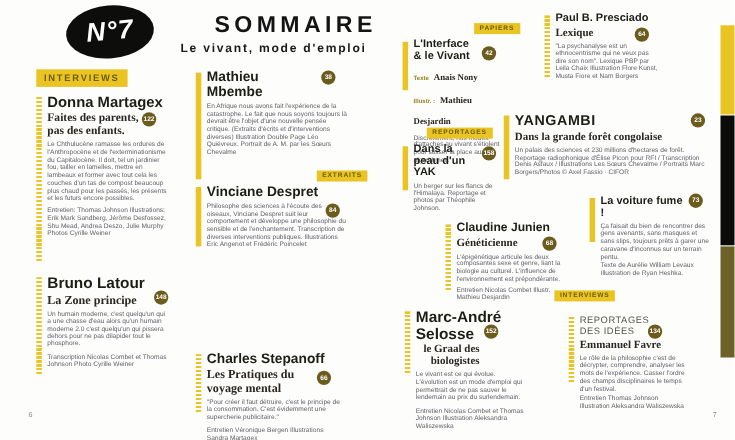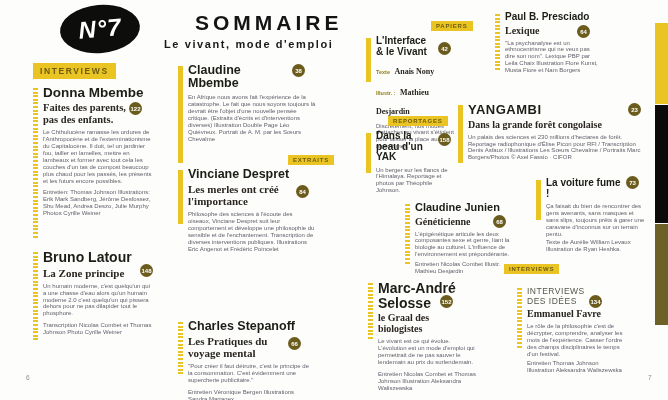--- a/index.html
+++ b/index.html
@@ -57,21 +57,21 @@
     <span>N°7</span>
   </div>
   <div class="som-title">SOMMAIRE</div>
   <div class="som-sub">Le vivant, mode d'emploi</div>
 
   <div class="abs tag big" style="left:33px; top:63px;">INTERVIEWS</div>
 
   <section class="sec" style="left:33px; top:86px; width:132px;">
     <div class="bar striped" style="height:150px;"></div>
     <div class="content">
-      <div class="t-title" style="font-size:13.5px;">Donna Mbembe</div>
+      <div class="t-title" style="font-size:13.5px;">Donna Martagex</div>
       <div class="t-sub" style="font-size:10.5px; width:86px;">Faites des parents, pas des enfants.</div>
       <span class="badge" style="left:86px; top:16px;">122</span>
       <div class="body-txt" style="width:112px;">Le Chthulucène ramasse les ordures de l'Anthropocène et de l'exterminationisme du Capitalocène. Il doit, tel un jardinier fou, tailler en lamelles, mettre en lambeaux et former avec tout cela les couches d'un tas de compost beaucoup plus chaud pour les passés, les présents et les futurs encore possibles.</div>
       <div class="body-txt credits" style="width:112px;">Entretien: Thomas Johnson Illustrations: Erik Mark Sandberg, Jérôme Desfossez, Shu Mead, Andrea Deszo, Julie Murphy Photos Cyrille Weiner</div>
     </div>
   </section>
 
   <section class="sec" style="left:33px; top:250px; width:132px;">
     <div class="bar striped" style="height:88px;"></div>
     <div class="content">
@@ -79,32 +79,31 @@
       <div class="t-sub" style="font-size:11px; width:90px;">La Zone principe</div>
       <span class="badge" style="left:97px; top:14px;">148</span>
       <div class="body-txt" style="width:112px;">Un humain moderne, c'est quelqu'un qui a une chasse d'eau alors qu'un humain moderne 2.0 c'est quelqu'un qui pissera dehors pour ne pas dilapider tout le phosphore.</div>
       <div class="body-txt credits" style="width:112px;">Transcription Nicolas Combet et Thomas Johnson Photo Cyrille Weiner</div>
     </div>
   </section>
 
   <section class="sec" style="left:178px; top:64px; width:145px;">
     <div class="bar solid" style="height:97px;"></div>
     <div class="content">
-      <div class="t-title" style="font-size:12.5px; width:100px;">Claudine Mbembe</div>
+      <div class="t-title" style="font-size:12.5px; width:100px;">Mathieu Mbembe</div>
       <span class="badge" style="left:104px; top:0;">38</span>
       <div class="body-txt" style="width:128px;">En Afrique nous avons fait l'expérience de la catastrophe. Le fait que nous soyons toujours là devrait être l'objet d'une nouvelle pensée critique. (Extraits d'écrits et d'interventions diverses) Illustration Double Page Léo Quiévreux. Portrait de A. M. par les Sœurs Chevalme</div>
       <span class="abs tag small" style="left:100px; top:91px;">EXTRAITS</span>
     </div>
   </section>
 
   <section class="sec" style="left:178px; top:168px; width:145px;">
     <div class="bar solid" style="height:54px;"></div>
     <div class="content">
       <div class="t-title" style="font-size:12.5px;">Vinciane Despret</div>
-      <div class="t-sub" style="font-size:11px; width:100px;">Les merles ont créé l'importance</div>
       <span class="badge" style="left:108px; top:17px;">84</span>
       <div class="body-txt" style="width:128px;">Philosophe des sciences à l'écoute des oiseaux, Vinciane Despret suit leur comportement et développe une philosophie du sensible et de l'enchantement. Transcription de diverses interventions publiques. Illustrations Eric Angenot et Frédéric Poincelet</div>
     </div>
   </section>
 
   <section class="sec" style="left:178px; top:286px; width:145px;margin-top:34px;">
     <div class="bar striped" style="height:54px;"></div>
     <div class="content">
       <div class="t-title" style="font-size:12.5px;">Charles Stepanoff</div>
       <div class="t-sub" style="font-size:11px; width:92px;">Les Pratiques du voyage mental</div>
@@ -152,21 +151,21 @@
       <span class="badge" style="left:78px; top:13px;">68</span>
       <div class="body-txt" style="width:102px;">L'épigénétique articule les deux composantes sexe et genre, liant la biologie au culturel. L'influence de l'environnement est prépondérante.</div>
       <div class="body-txt credits" style="width:102px; margin-top:3px;">Entretien Nicolas Combet Illustr. Mathieu Desjardin</div>
     </div>
   </section>
 
   <section class="sec" style="left:368px; top:281px; width:108px;">
     <div class="bar striped" style="height:58px;"></div>
     <div class="content">
       <div class="t-title" style="font-size:14px;">Marc-André Selosse</div>
-      <div class="t-sub" style="font-size:10px; width:58px;">le Graal des biologistes</div>
+      <div class="t-sub" style="font-size:10px; width:58px;text-align:right;">le Graal des biologistes</div>
       <span class="badge" style="left:62px; top:14px;">152</span>
       <div class="body-txt" style="width:100px;">Le vivant est ce qui évolue. L'évolution est un mode d'emploi qui permettrait de ne pas sauver le lendemain au prix du surlendemain.</div>
       <div class="body-txt credits" style="width:100px;">Entretien Nicolas Combet et Thomas Johnson Illustration Aleksandra Waliszewska</div>
     </div>
   </section>
 
   <section class="sec" style="left:495px; top:12px; width:110px;">
     <div class="bar striped" style="height:56px;"></div>
     <div class="content">
       <div class="t-title" style="font-size:10px;">Paul B. Presciado</div>
@@ -194,21 +193,21 @@
       <div class="t-sub" style="font-size:10px;">Dans la grande forêt congolaise</div>
       <div class="body-txt" style="width:180px;">Un palais des sciences et 230 millions d'hectares de forêt. Reportage radiophonique d'Élise Picon pour RFI / Transcription Denis Asfaux / Illustrations Les Sœurs Chevalme / Portraits Marc Borgers/Photos © Axel Fassio · CIFOR</div>
     </div>
   </section>
 
   <div class="abs tag small" style="left:504px; top:264px;">INTERVIEWS</div>
 
   <section class="sec" style="left:517px; top:286px; width:114px;">
     <div class="bar striped" style="height:60px;"></div>
     <div class="content">
-      <div class="t-caps" style="font-size:8.5px; width:62px;">INTERVIEWS DES IDÉES</div>
+      <div class="t-caps" style="font-size:8.5px; width:62px;">REPORTAGES DES IDÉES</div>
       <span class="badge" style="left:62px; top:9px;">134</span>
       <div class="t-sub" style="font-size:10px;">Emmanuel Favre</div>
       <div class="body-txt" style="width:100px;">Le rôle de la philosophie c'est de décrypter, comprendre, analyser les mots de l'expérience. Casser l'ordre des champs disciplinaires le temps d'un festival.</div>
       <div class="body-txt credits" style="width:100px; margin-top:2px;">Entretien Thomas Johnson Illustration Aleksandra Waliszewska</div>
     </div>
   </section>
 
   <div class="strip yellow"></div>
   <div class="strip black"></div>
   <div class="strip olive"></div>

